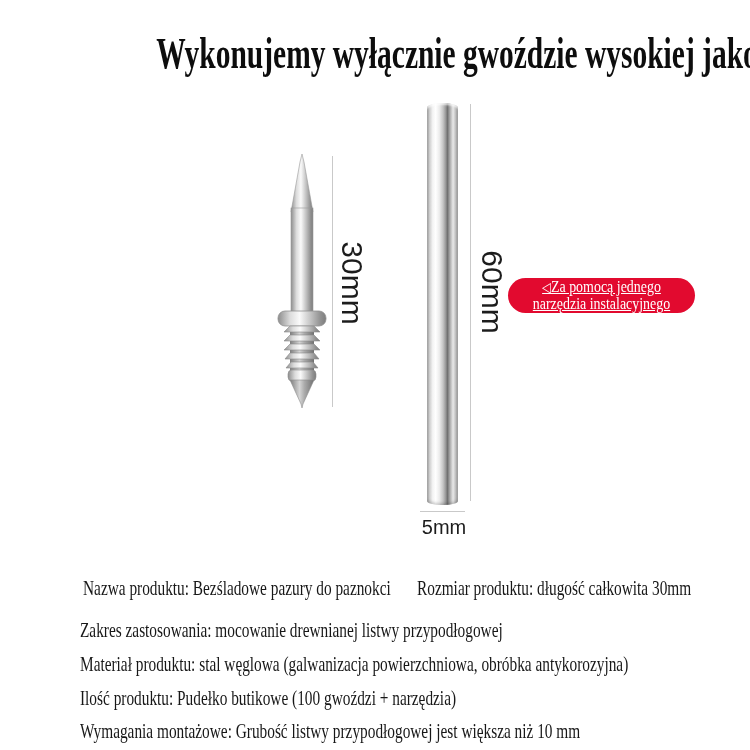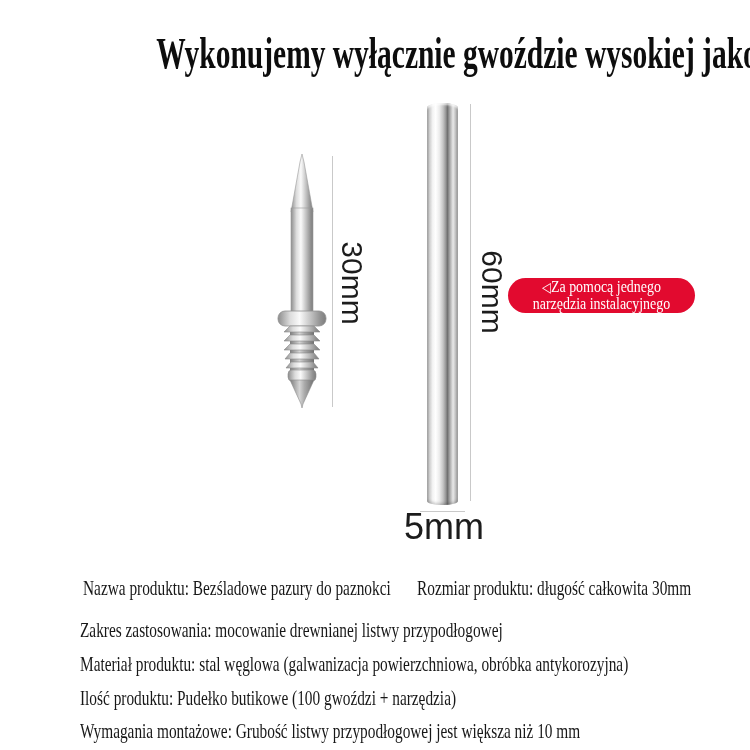--- a/index.html
+++ b/index.html
@@ -38,30 +38,30 @@
 
   
   .vlabel{
     font-family:"Liberation Sans", sans-serif;font-size:30px;line-height:30px;
     color:#1c1c1c;white-space:nowrap;
     transform:translate(-50%,-50%) rotate(90deg);
   }
   .label-30{left:352px;top:283px;}
   .label-60{left:492px;top:292px;}
   .hlabel{
-    font-family:"Liberation Sans", sans-serif;font-size:36px;line-height:28px;
+    font-family:"Liberation Sans", sans-serif;font-size:20px;line-height:28px;
     color:#1c1c1c;white-space:nowrap;transform:translate(-50%,-50%);
   }
   .label-5{left:444px;top:527px;}
 
   
   .banner{
     left:508px;top:278px;width:187px;height:35px;border-radius:18px;
     background:#e20a2f;color:#ffffff;text-align:center;
-    display:flex;flex-direction:column;justify-content:center;
+    display:flex;flex-direction:column;justify-content:center;text-decoration:underline;
   }
   .banner-line{
     font-size:17px;line-height:16px;white-space:nowrap;
     transform:scaleX(0.82);transform-origin:center;
   }
   .banner-line .arrow{font-size:14px;}
 
   
   .spec{
     font-size:21px;line-height:22px;white-space:nowrap;color:#171717;

